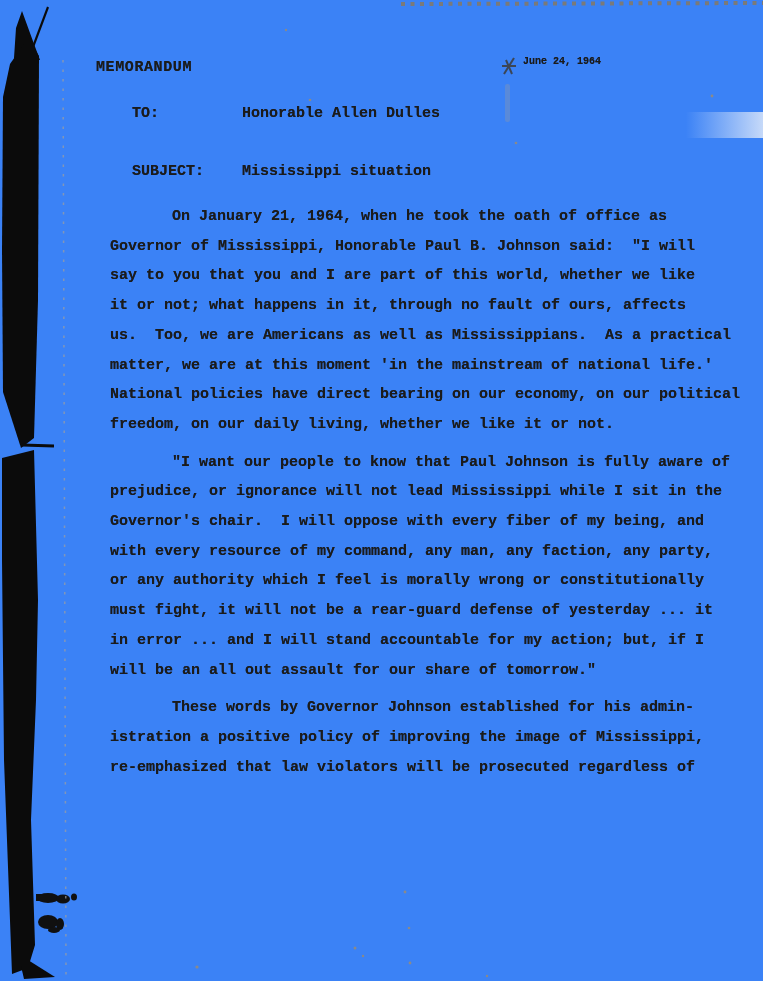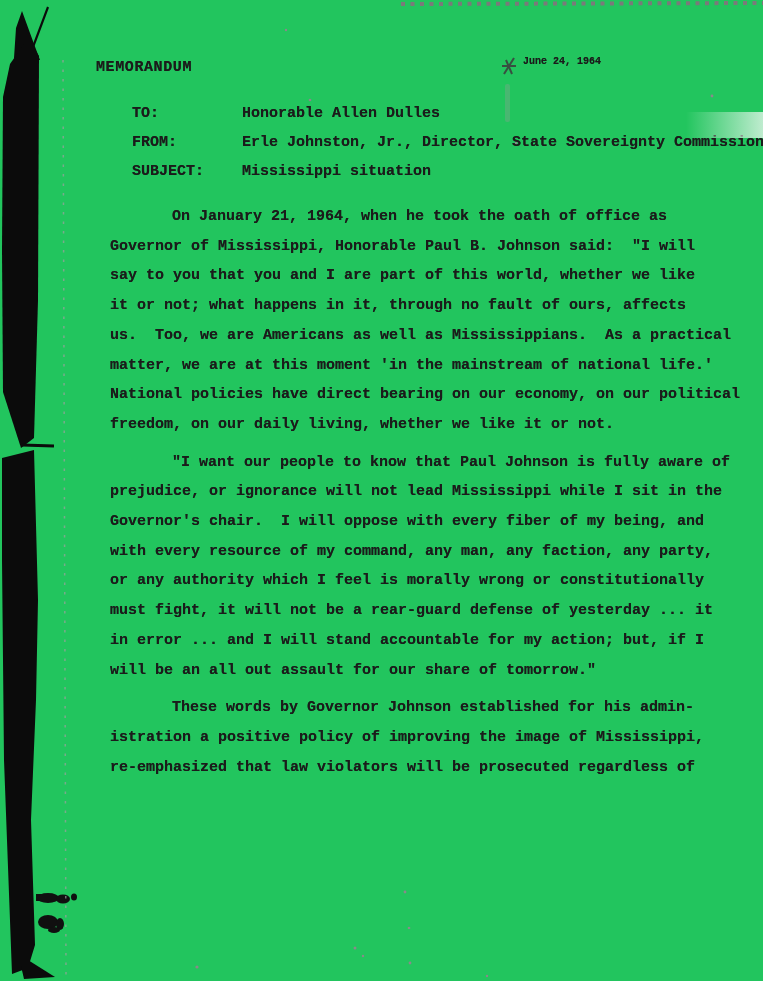--- a/index.html
+++ b/index.html
@@ -1,21 +1,21 @@
 <!DOCTYPE html>
 <html><head>
 <meta charset="utf-8">
 <title>Memorandum</title>
 <style>
   html, body { margin: 0; padding: 0; background: #e8e8e8; }
   .page {
     position: relative;
     width: 763px;
     height: 981px;
-    background: #22c55e;
+    background: #3b82f6;
     overflow: hidden;
     font-family: "Liberation Mono", "DejaVu Sans Mono", monospace;
     font-weight: 700;
     color: #1b1b1b;
   }
   .artifacts {
     position: absolute;
     left: 0; top: 0;
     pointer-events: none;
   }
@@ -118,23 +118,20 @@
       <circle cx="286" cy="30" r="1.2"></circle>
     </g>
   </svg>
 
   <div class="memo-title">MEMORANDUM</div>
   <div class="memo-date">June 24, 1964</div>
 
   <div class="field-row row-to">
     <span class="flabel">TO:</span><span class="fvalue">Honorable Allen Dulles</span>
   </div>
-  <div class="field-row row-from">
-    <span class="flabel">FROM:</span><span class="fvalue">Erle Johnston, Jr., Director, State Sovereignty Commission</span>
-  </div>
   <div class="field-row row-subject">
     <span class="flabel">SUBJECT:</span><span class="fvalue">Mississippi situation</span>
   </div>
 
   <div class="body">
     <div class="para">
       <div class="line first">On January 21, 1964, when he took the oath of office as</div>
       <div class="line">Governor of Mississippi, Honorable Paul B. Johnson said:  "I will</div>
       <div class="line">say to you that you and I are part of this world, whether we like</div>
       <div class="line">it or not; what happens in it, through no fault of ours, affects</div>

